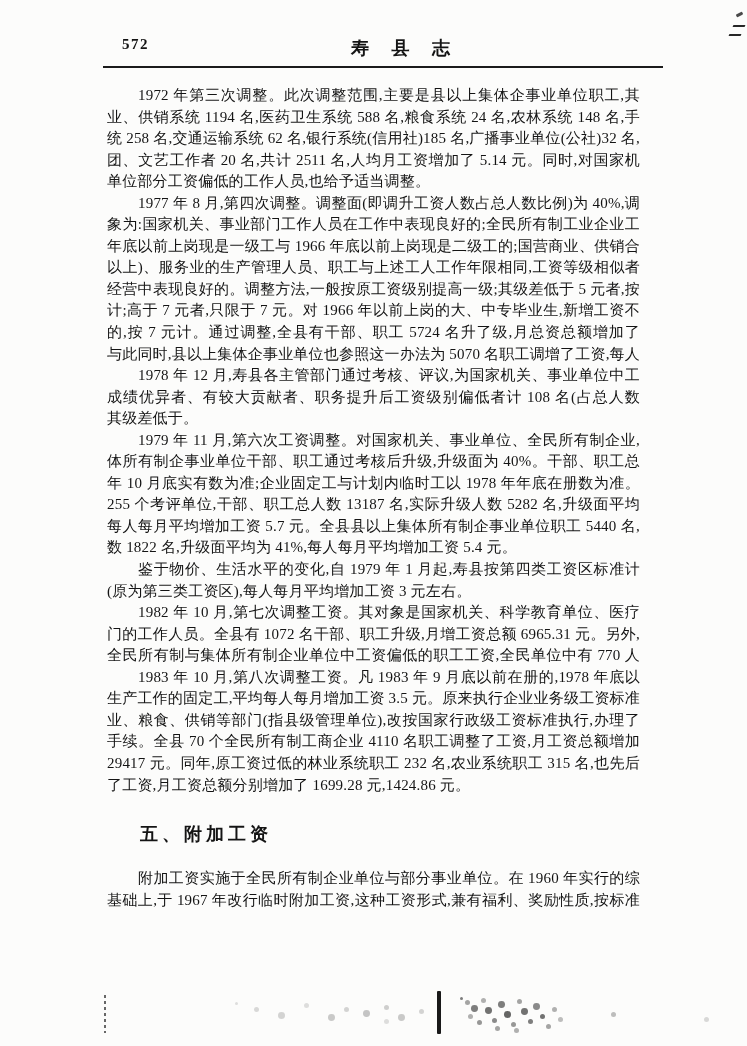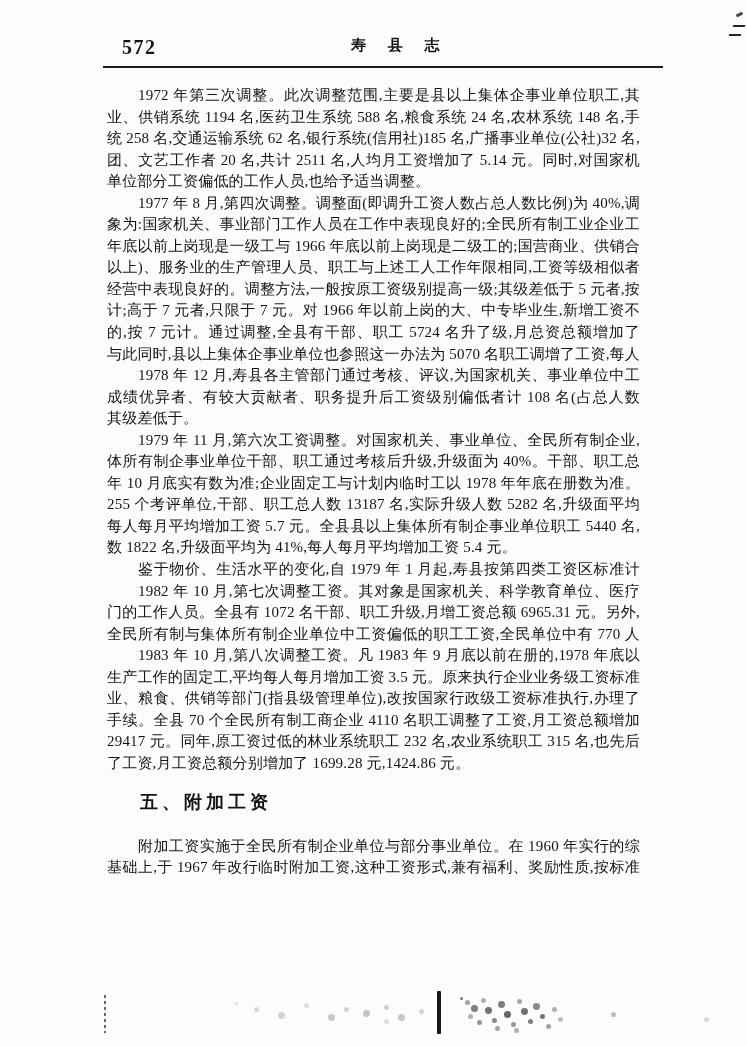--- a/index.html
+++ b/index.html
@@ -8,45 +8,45 @@
     background:#f6f6f4;
     font-family:"Liberation Serif","DejaVu Serif",serif;
     color:#141414;
   }
   .page {
     position:relative; width:747px; height:1046px;
     background:#fcfcfb; overflow:hidden;
   }
   .pg-num {
     position:absolute; left:122px; top:36px;
-    font-size:20px; font-weight:700; letter-spacing:1.5px;
+    font-size:15px; font-weight:700; letter-spacing:1.5px;
   }
   .book-title {
     position:absolute; left:351px; top:36px;
-    font-size:15px; font-weight:700; letter-spacing:9px;
+    font-size:18px; font-weight:700; letter-spacing:9px;
     white-space:nowrap;
   }
   .header-rule {
     position:absolute; left:103px; top:66px;
     width:560px; height:2px; background:#1b1b1b;
   }
   .text-col {
     position:absolute; left:107px; top:85px; width:533px;
     font-size:15px; line-height:21.55px;
   }
   .para { margin:0; padding:0; }
   .ln {
     height:21.55px; overflow:hidden;
     text-align:justify; text-align-last:justify;
     letter-spacing:0.2px;
   }
   .ln.first { text-indent:31px; }
   .ln.end { text-align-last:left; }
   .heading {
-    margin:16px 0 23px 33px; height:22px;
+    margin:27px 0 23px 33px; height:22px;
     font-size:18px; line-height:22px;
     font-weight:700; letter-spacing:4px;
   }
   
   .mark-tr1 {
     position:absolute; left:736px; top:13px; width:7px; height:3px;
     background:#4a4a4a; transform:rotate(-28deg); border-radius:1px;
   }
   .mark-tr2 {
     position:absolute; left:731px; top:25px; width:12px; height:7px;
@@ -129,20 +129,21 @@
       <div class="ln first">1979 年 11 月,第六次工资调整。对国家机关、事业单位、全民所有制企业,县以上集</div>
       <div class="ln">体所有制企事业单位干部、职工通过考核后升级,升级面为 40%。干部、职工总人数以当</div>
       <div class="ln">年 10 月底实有数为准;企业固定工与计划内临时工以 1978 年年底在册数为准。全县</div>
       <div class="ln">255 个考评单位,干部、职工总人数 13187 名,实际升级人数 5282 名,升级面平均为 42%,</div>
       <div class="ln">每人每月平均增加工资 5.7 元。全县县以上集体所有制企事业单位职工 5440 名,升级人</div>
       <div class="ln end">数 1822 名,升级面平均为 41%,每人每月平均增加工资 5.4 元。</div>
     </div>
 
     <div class="para">
       <div class="ln first">鉴于物价、生活水平的变化,自 1979 年 1 月起,寿县按第四类工资区标准计发工资</div>
+      <div class="ln end">(原为第三类工资区),每人每月平均增加工资 3 元左右。</div>
     </div>
 
     <div class="para">
       <div class="ln first">1982 年 10 月,第七次调整工资。其对象是国家机关、科学教育单位、医疗卫生等部</div>
       <div class="ln">门的工作人员。全县有 1072 名干部、职工升级,月增工资总额 6965.31 元。另外,调整了</div>
       <div class="ln">全民所有制与集体所有制企业单位中工资偏低的职工工资,全民单位中有 770 人升级,月</div>
     </div>
 
     <div class="para">
       <div class="ln first">1983 年 10 月,第八次调整工资。凡 1983 年 9 月底以前在册的,1978 年底以前参加</div>

